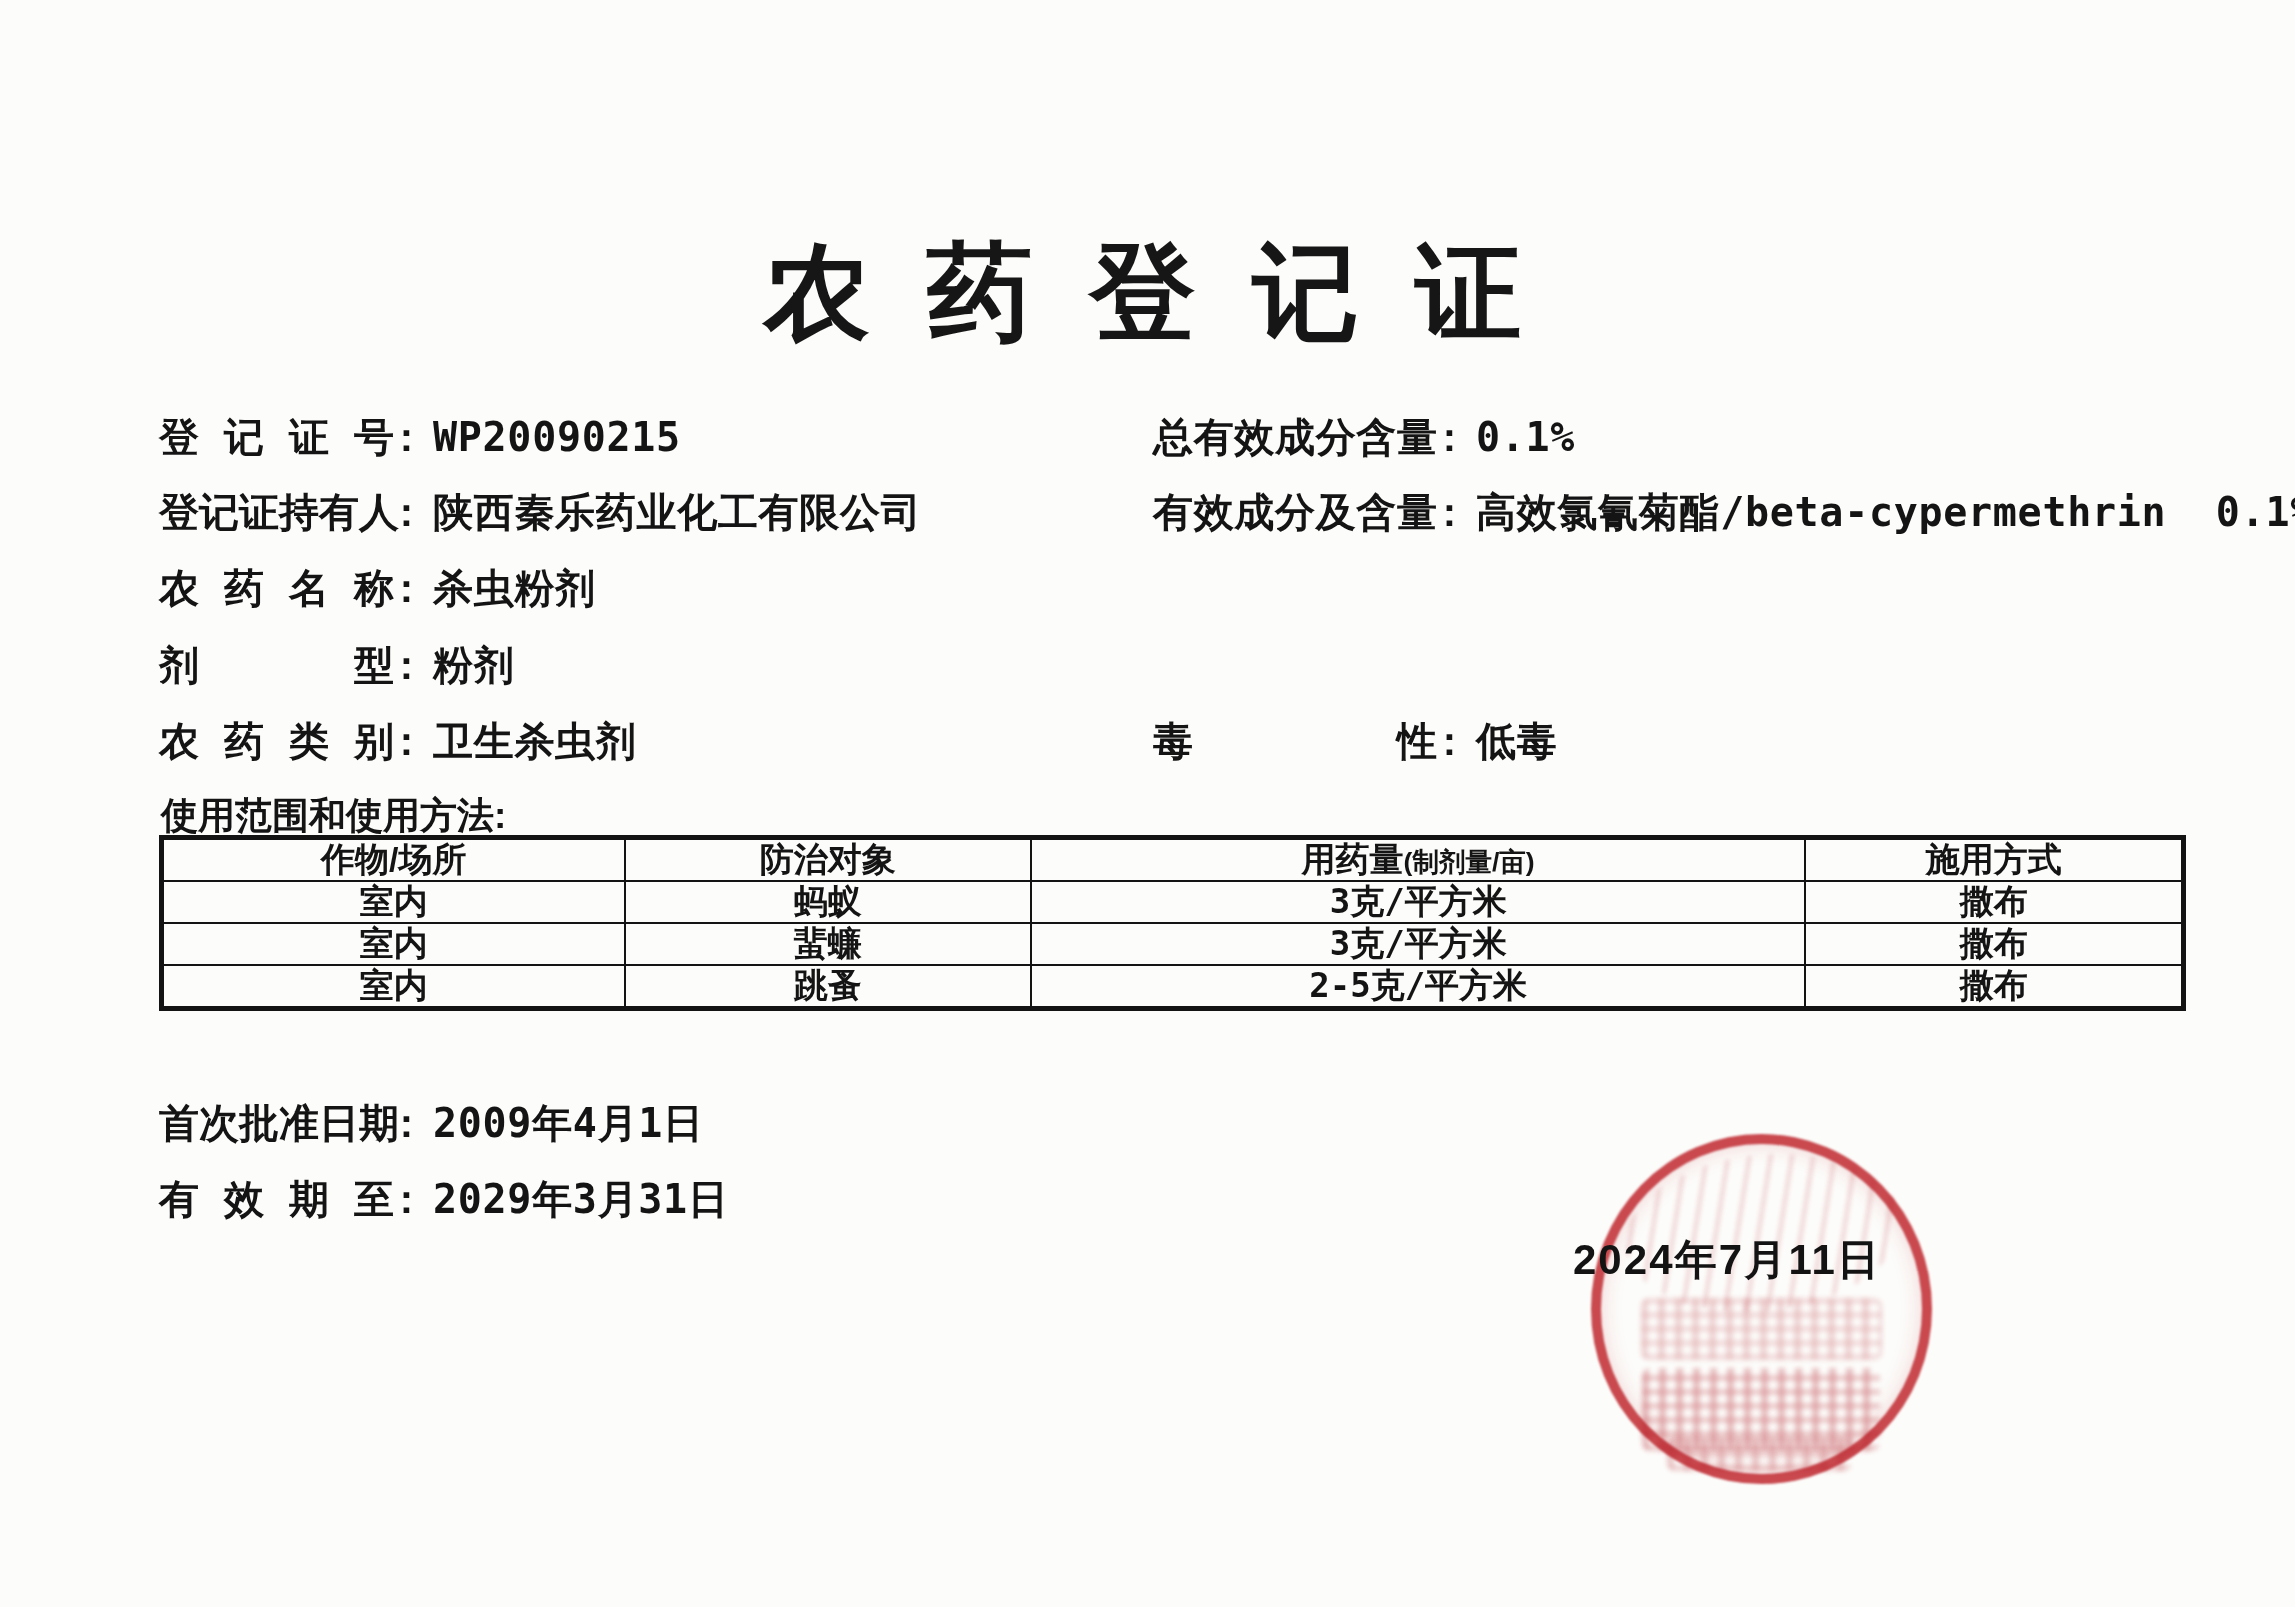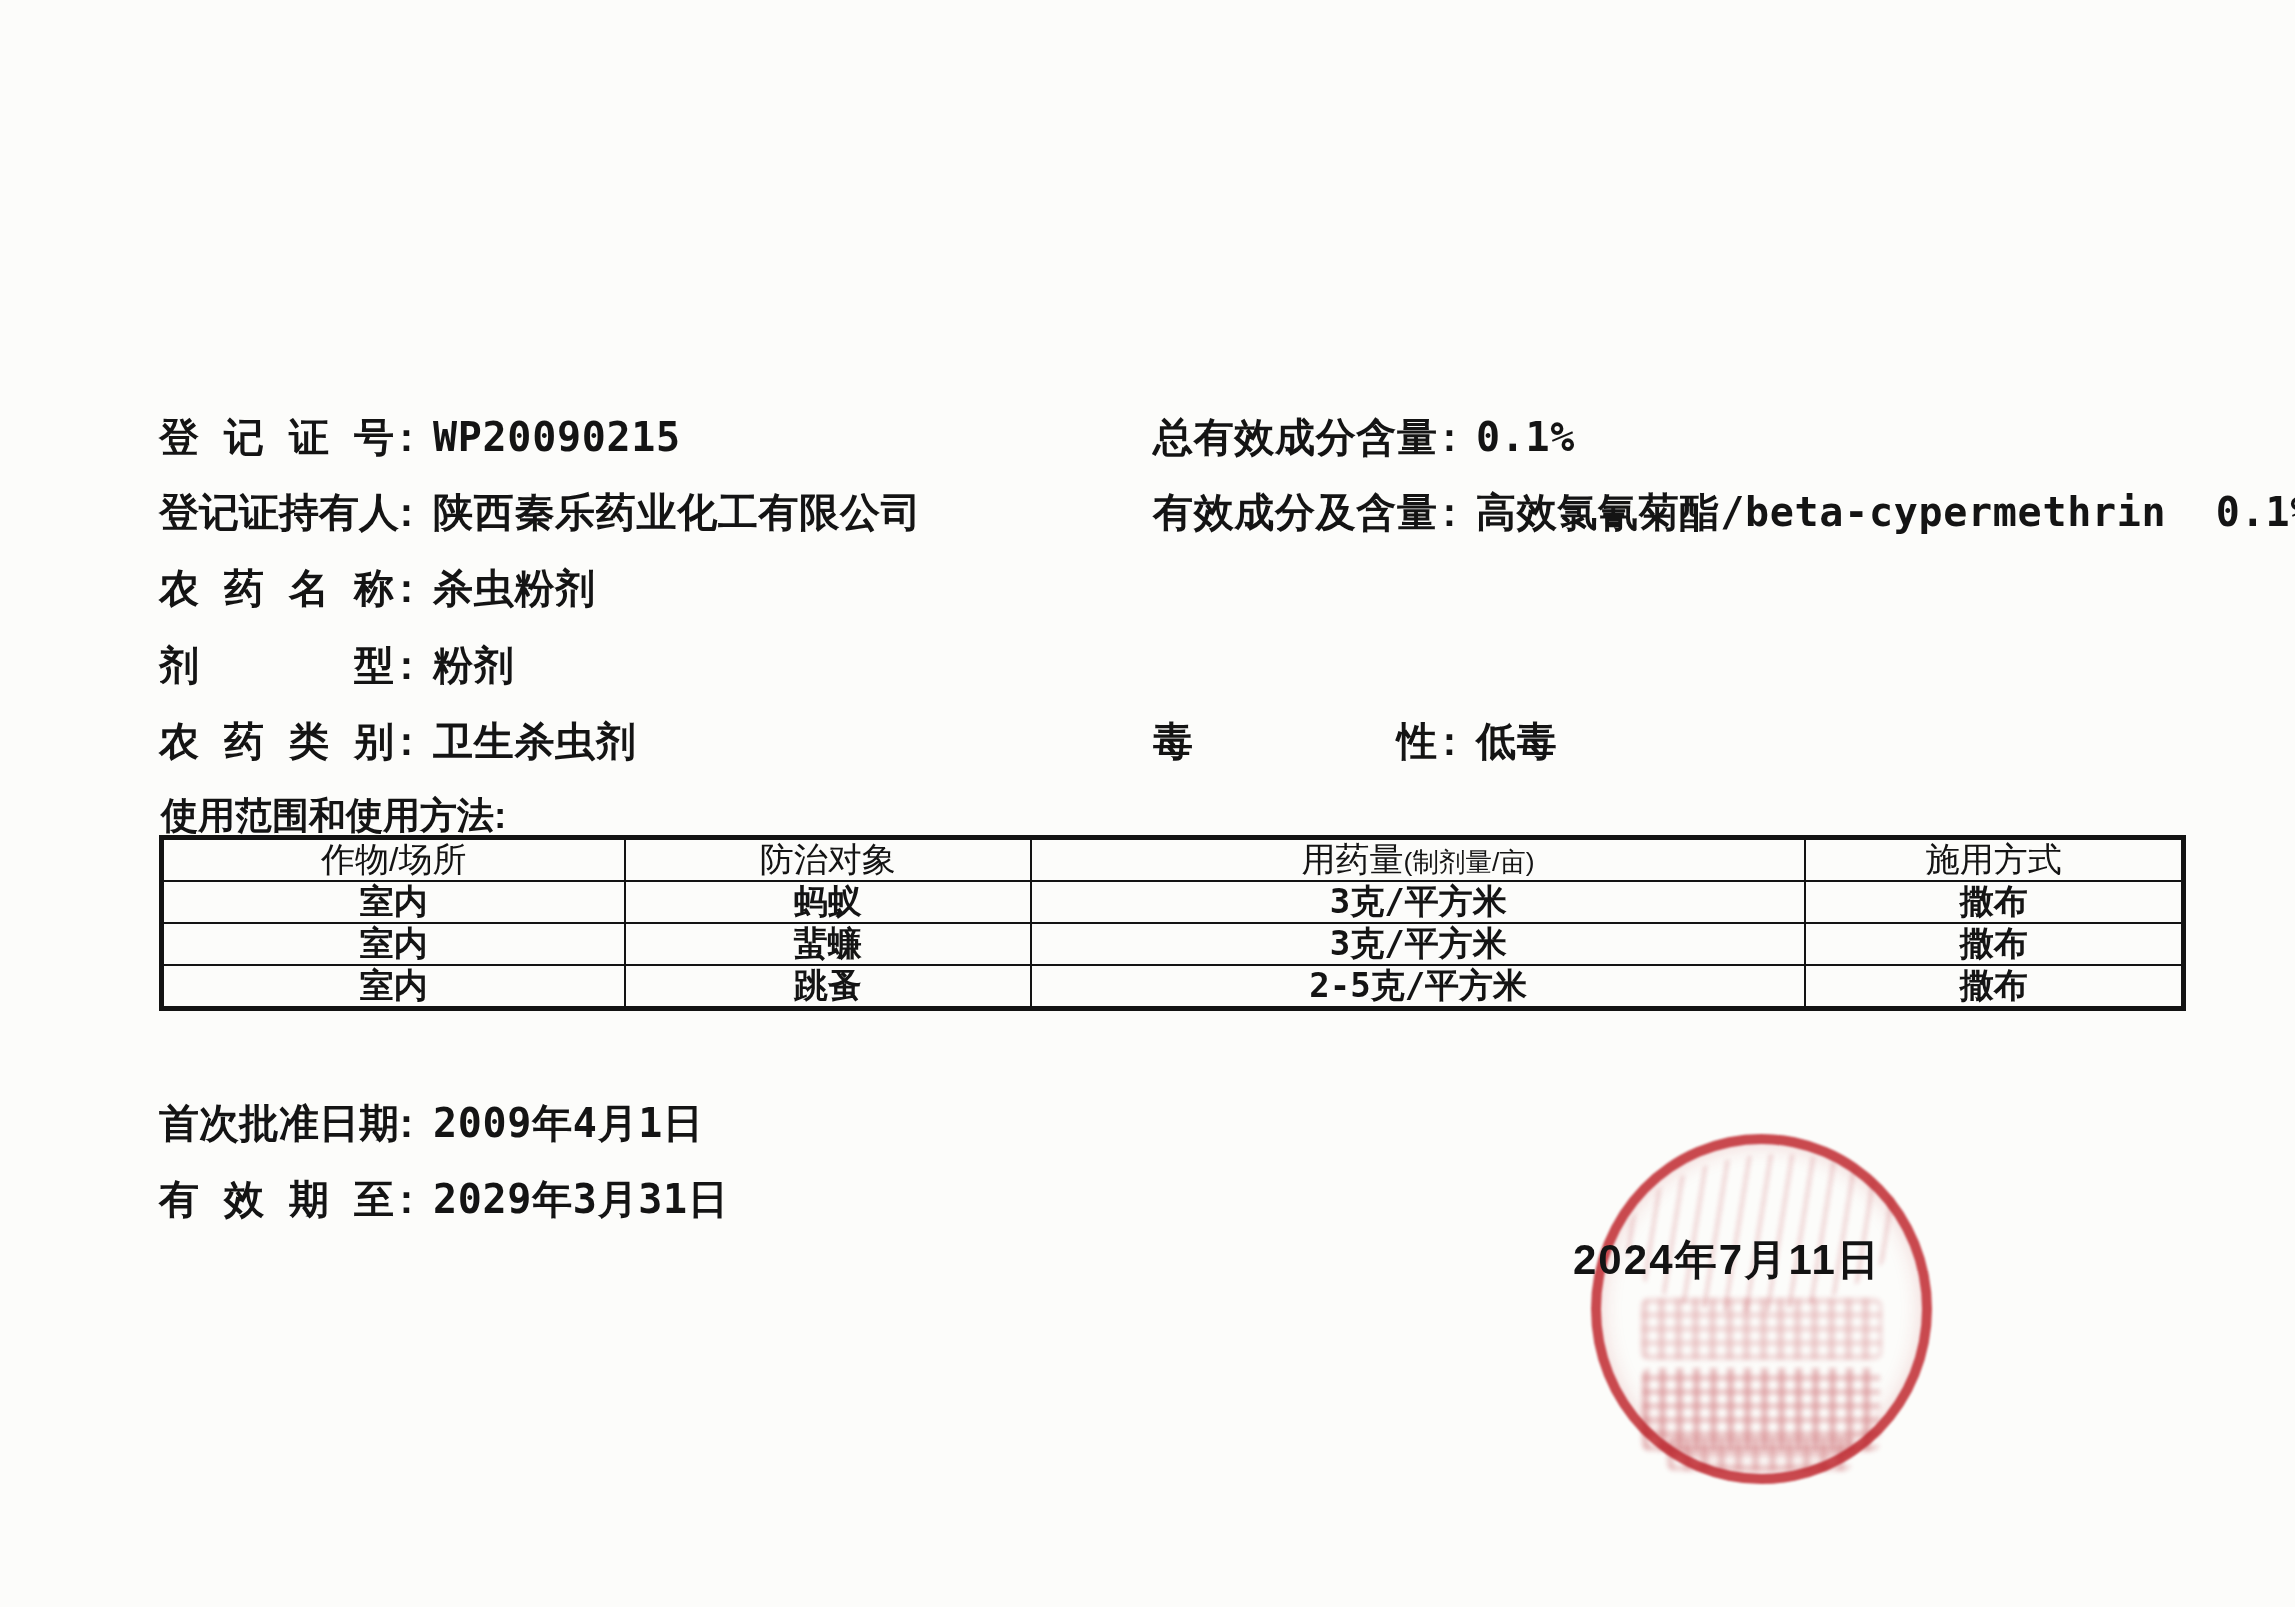--- a/index.html
+++ b/index.html
@@ -62,21 +62,21 @@
   }
   .usage-table th, .usage-table td {
     border:2.8px solid #131313;
     text-align:center;
     vertical-align:middle;
     padding:0;
     height:40px;
     line-height:1.05;
     overflow:hidden;
   }
-  .usage-table th { font-weight:400;text-align:center; }
+  .usage-table th { font-weight:700;text-align:center; }
   .usage-table td {
     font-weight:600;
     font-family:"DejaVu Sans Mono","Liberation Mono","Liberation Sans",monospace;
   }
   .usage-table th .sub { font-size:0.78em; }
 
   
   .seal { position:absolute; left:1591px; top:1134px; width:341px; height:350px; z-index:1; }
   .seal-ring {
     position:absolute; inset:0;
@@ -112,20 +112,21 @@
     line-height:1.05;
   }
   .seal-text .authority { font-size:40px; font-weight:700; letter-spacing:0.7px; }
   .seal-text .date { font-size:42px; font-weight:700; margin-top:7px; letter-spacing:2.1px; }
 </style>
 </head>
 <body>
 
 <div id="page">
 
+  <div class="doc-title">农 药 登 记 证</div>
 
   <div class="field left" style="left:159px; top:415px">
     <span class="lbl">登记证号</span><span class="colon">:</span><span class="val">WP20090215</span>
   </div>
   <div class="field right" style="left:1153px; top:415px">
     <span class="lbl">总有效成分含量</span><span class="colon">:</span><span class="val">0.1%</span>
   </div>
 
   <div class="field left" style="left:159px; top:490px">
     <span class="lbl">登记证持有人</span><span class="colon">:</span><span class="val">陕西秦乐药业化工有限公司</span>

